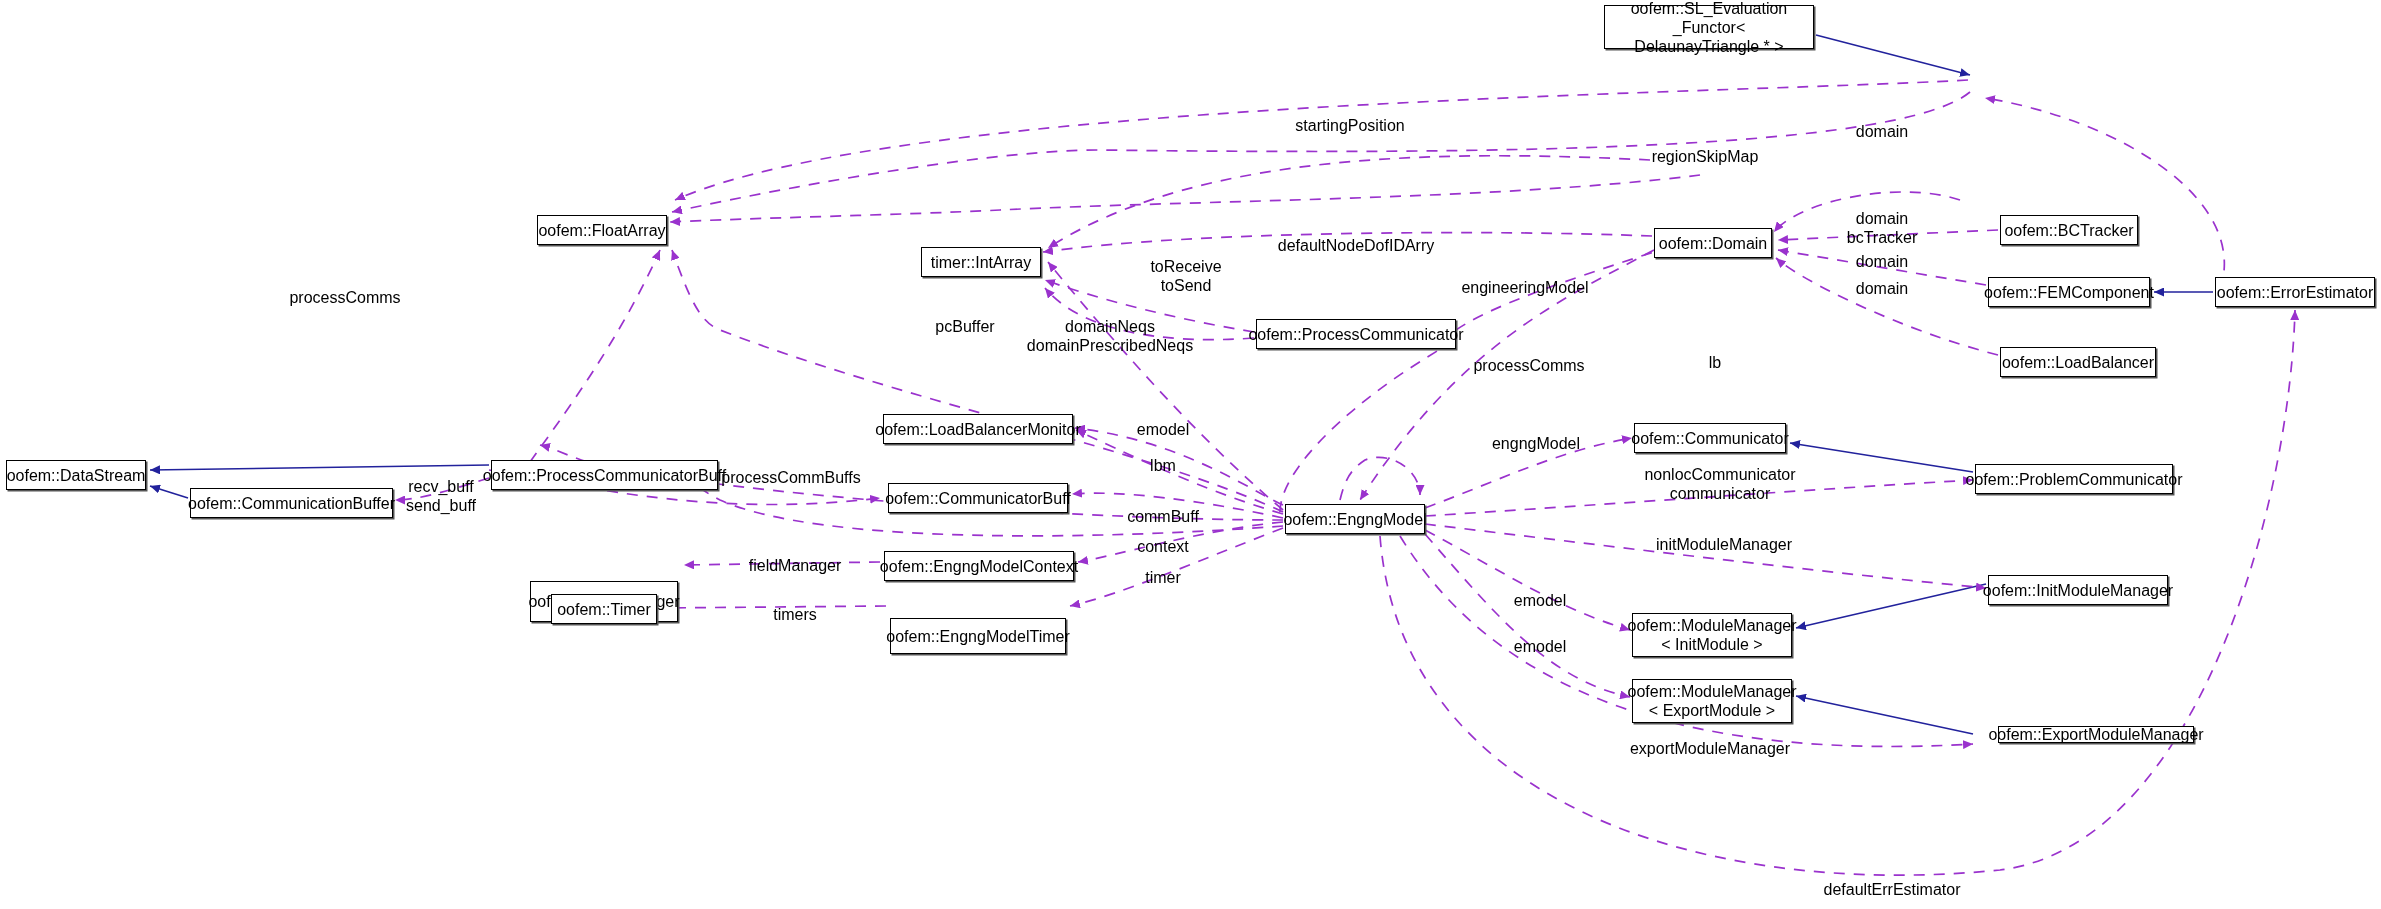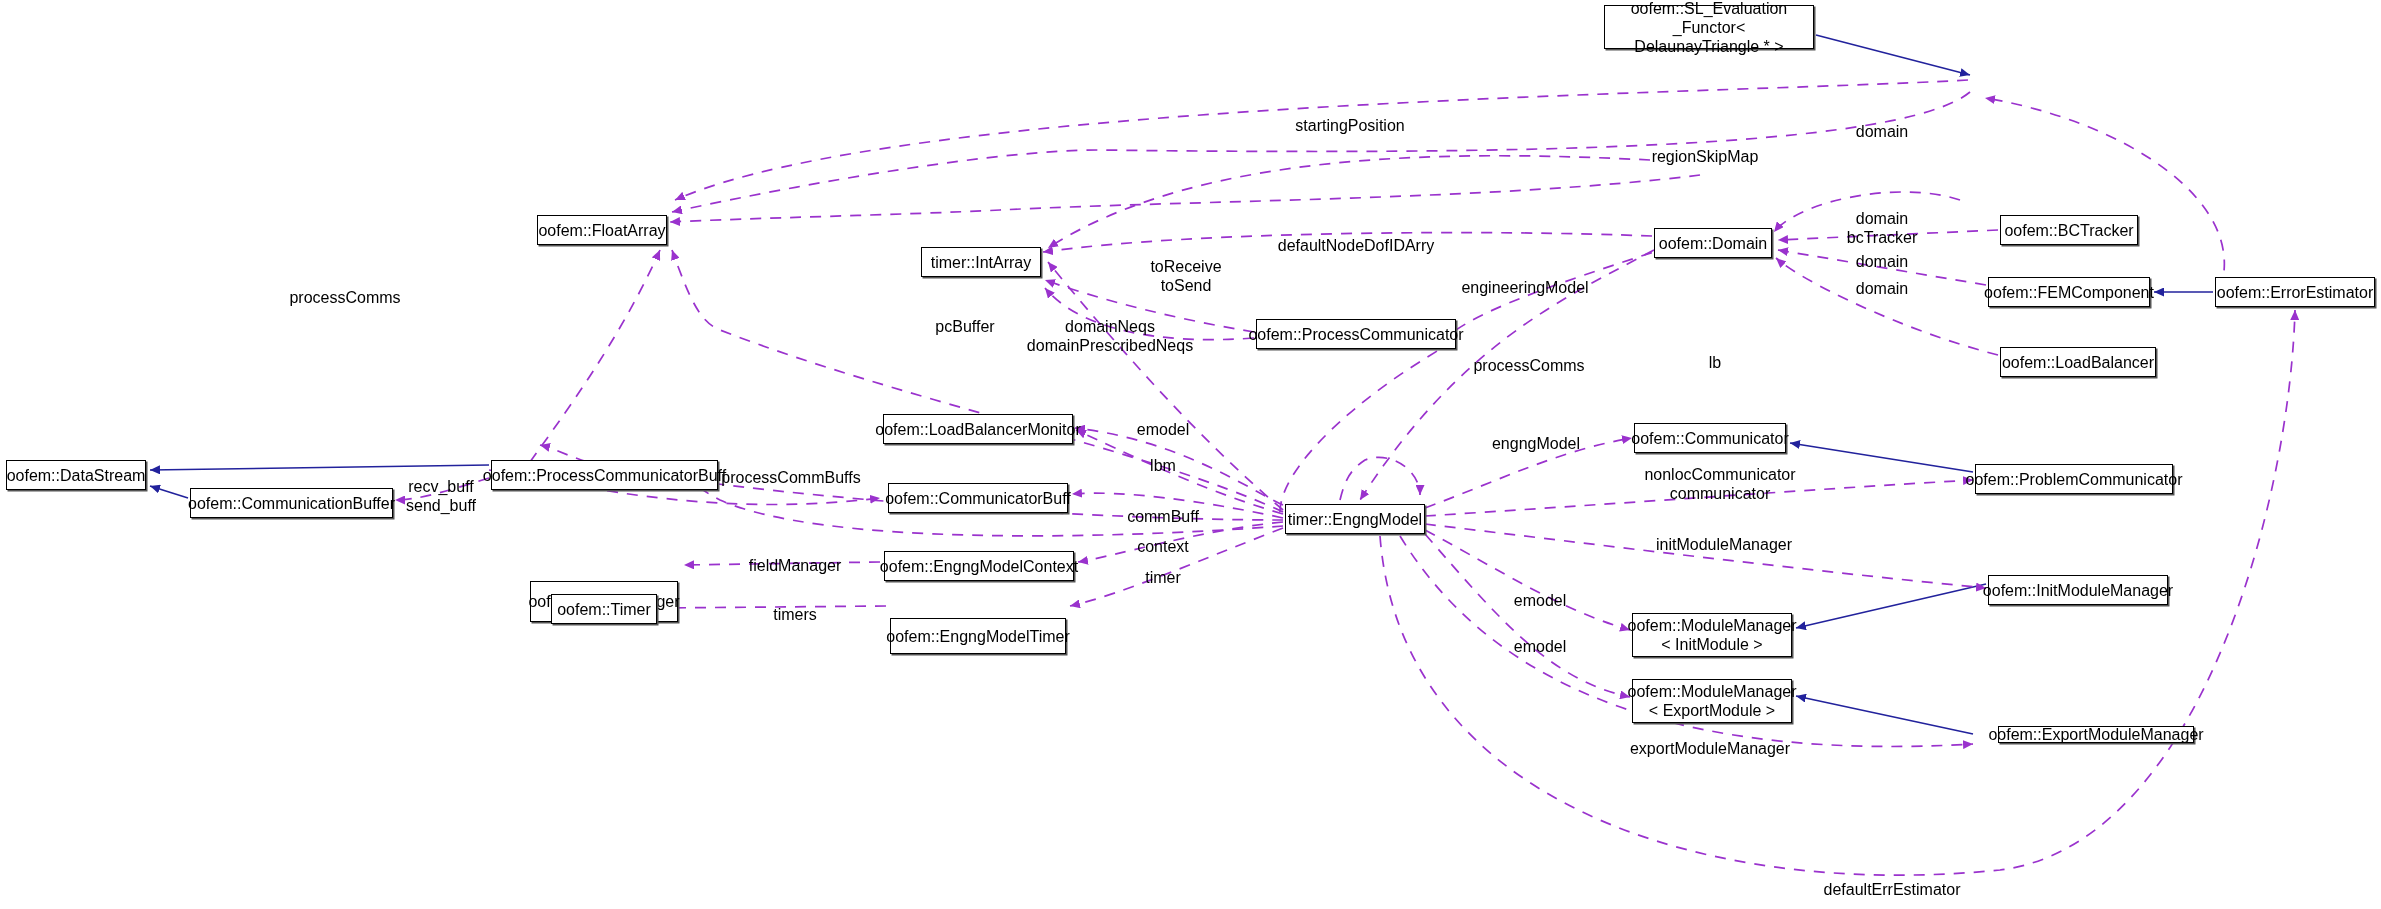--- a/index.html
+++ b/index.html
@@ -115,21 +115,21 @@
   <div class="node" style="left: 2215px; top: 277px; width: 160px; height: 30px;">oofem::ErrorEstimator</div>
   <div class="node" style="left: 1256px; top: 319px; width: 200px; height: 30px;">oofem::ProcessCommunicator</div>
   <div class="node" style="left: 2000px; top: 347px; width: 156px; height: 30px;">oofem::LoadBalancer</div>
   <div class="node" style="left: 883px; top: 414px; width: 190px; height: 30px;">oofem::LoadBalancerMonitor</div>
   <div class="node" style="left: 1634px; top: 423px; width: 152px; height: 30px;">oofem::Communicator</div>
   <div class="node" style="left: 6px; top: 460px; width: 140px; height: 30px;">oofem::DataStream</div>
   <div class="node" style="left: 491px; top: 460px; width: 227px; height: 30px;">oofem::ProcessCommunicatorBuff</div>
   <div class="node" style="left: 190px; top: 488px; width: 203px; height: 30px;">oofem::CommunicationBuffer</div>
   <div class="node" style="left: 888px; top: 483px; width: 180px; height: 30px;">oofem::CommunicatorBuff</div>
   <div class="node" style="left: 1975px; top: 464px; width: 198px; height: 30px;">oofem::ProblemCommunicator</div>
-  <div class="node" style="left: 1285px; top: 504px; width: 140px; height: 30px;">timer::EngngModel</div>
+  <div class="node" style="left: 1285px; top: 504px; width: 140px; height: 30px;">oofem::EngngModel</div>
   <div class="node" style="left: 530px; top: 581px; width: 148px; height: 41px; text-align: right;">oofem::FieldManager</div>
   <div class="node" style="left: 884px; top: 551px; width: 190px; height: 30px;">oofem::EngngModelContext</div>
   <div class="node" style="left: 1988px; top: 575px; width: 180px; height: 30px;">oofem::InitModuleManager</div>
   <div class="node" style="left: 551px; top: 594px; width: 106px; height: 30px;">oofem::Timer</div>
   <div class="node" style="left: 890px; top: 618px; width: 176px; height: 36px;">oofem::EngngModelTimer</div>
   <div class="node" style="left: 1632px; top: 613px; width: 160px; height: 44px;">oofem::ModuleManager
 &lt; InitModule &gt;</div>
   <div class="node" style="left: 1632px; top: 679px; width: 160px; height: 44px;">oofem::ModuleManager
 &lt; ExportModule &gt;</div>
   <div class="node" style="left: 1998px; top: 726px; width: 196px; height: 17px;">oofem::ExportModuleManager</div>

